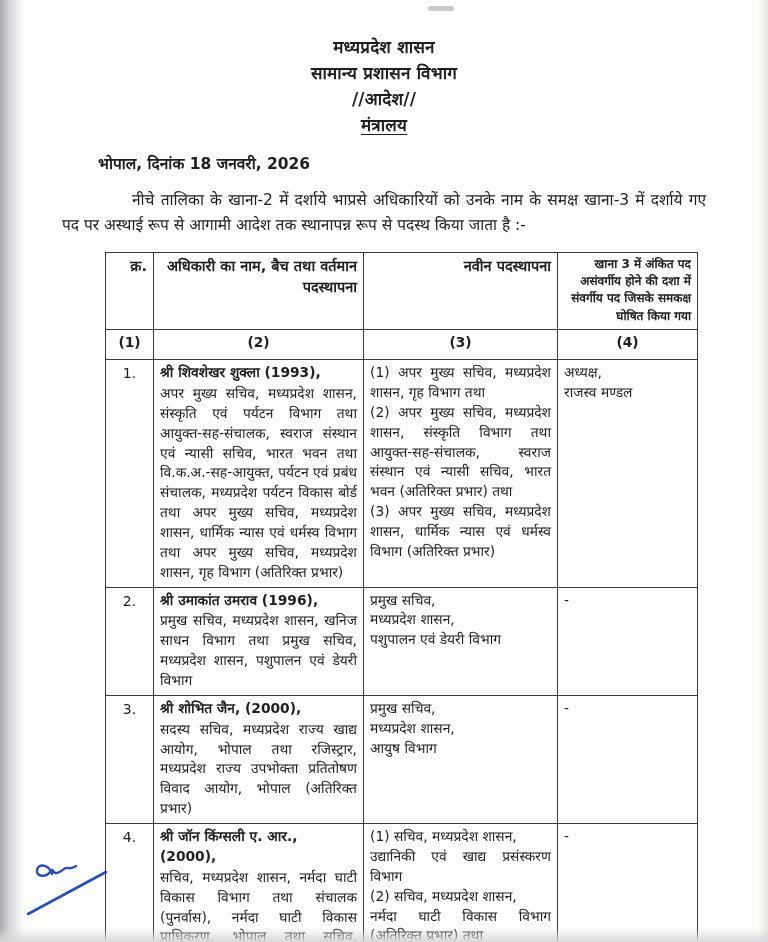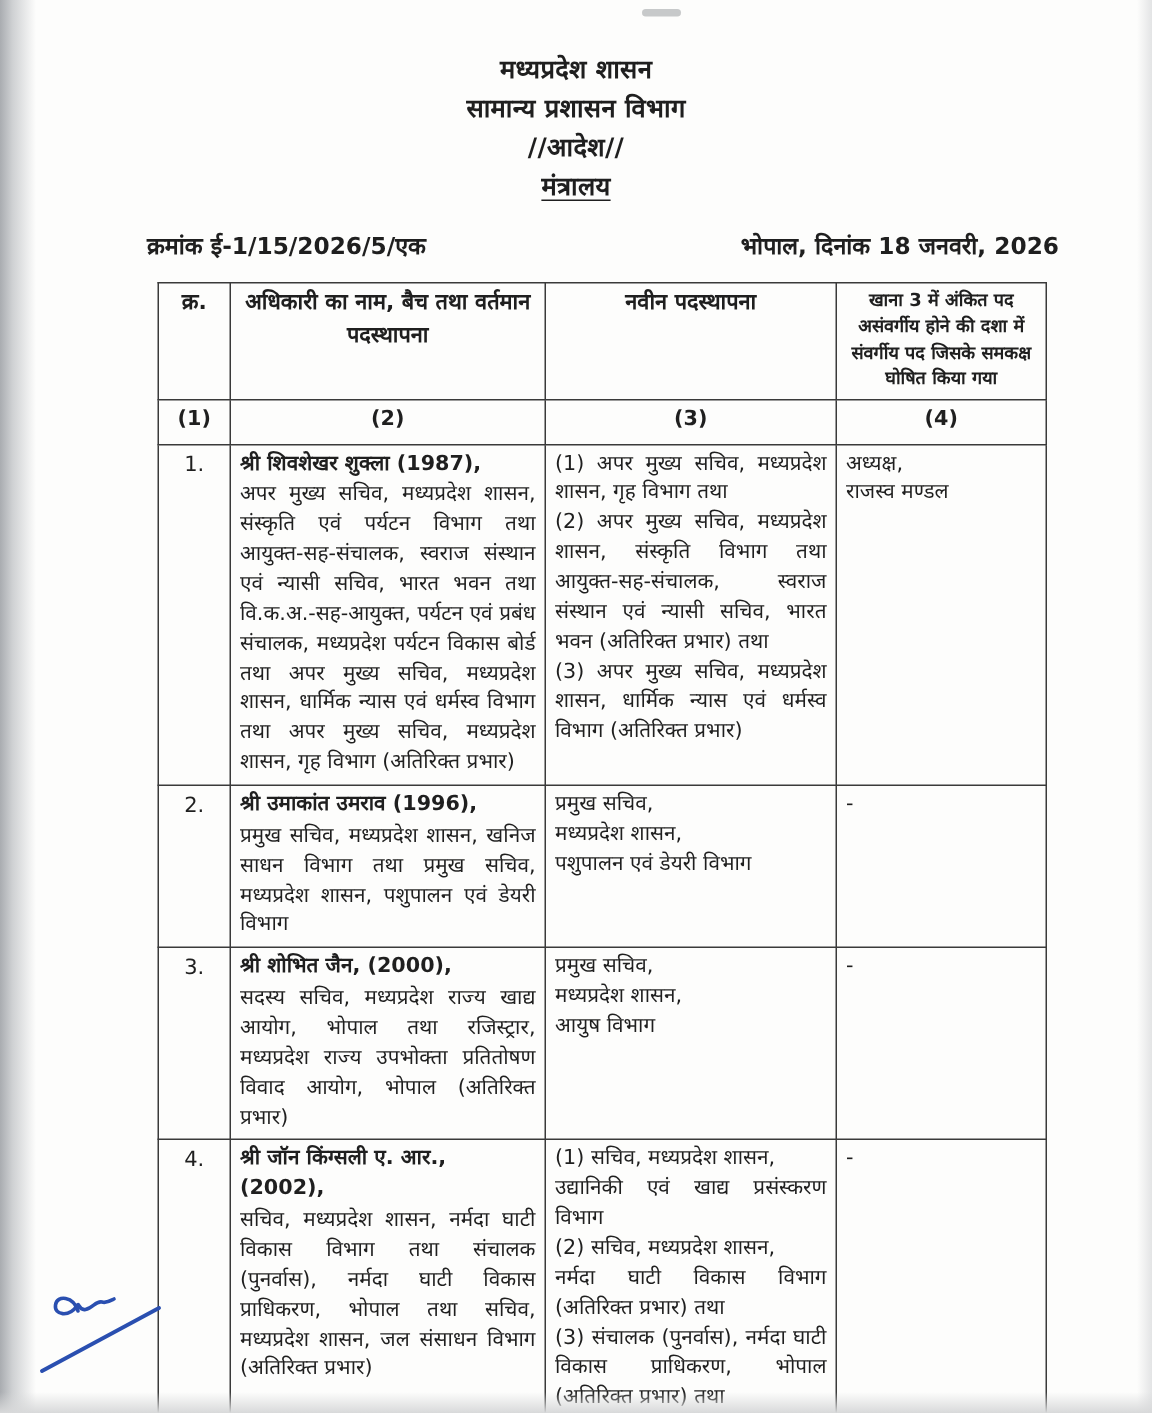--- a/index.html
+++ b/index.html
@@ -24,21 +24,21 @@
   .intro{margin-top:14px;font-size:15.5px;line-height:1.6;text-align:justify;text-indent:70px;}
   table.order{border-collapse:collapse;table-layout:fixed;margin-top:14px;margin-left:43px;width:592px;
     font-size:13.8px;line-height:1.44;}
   table.order col.c1{width:48px;}
   table.order col.c2{width:210px;}
   table.order col.c3{width:194px;}
   table.order col.c4{width:140px;}
   table.order td,table.order th{border:1.2px solid #3a3a3a;vertical-align:top;padding:3px 6px 4px 6px;
     overflow:hidden;word-wrap:break-word;}
   th{font-weight:bold;}
-  .th-main{height:66px;text-align:center;font-size:14.5px;line-height:1.5;}
+  .th-main{height:66px;text-align:right;font-size:14.5px;line-height:1.5;}
   .th-col4{font-size:12px;line-height:1.45;padding-top:4px;}
   .num-row td{height:22px;text-align:center;font-weight:bold;vertical-align:middle;padding:2px;}
   td.sno{text-align:center;font-size:14px;padding-top:6px;}
   .officer-name{font-weight:bold;margin-bottom:1px;}
   .cell-text{white-space:pre-line;text-align:justify;}
   td.equiv{text-align:left;white-space:pre-line;padding-top:6px;}
   .r1{height:196px;} .r2{height:96px;} .r3{height:110px;} .r4{height:175px;}
   .signature{position:absolute;left:22px;top:852px;width:116px;height:72px;}
   .smudge{position:absolute;left:428px;top:6px;width:26px;height:5px;background:#b9bbbd;border-radius:3px;opacity:.8;}
 </style>
@@ -51,24 +51,24 @@
   <div class="content">
 
     <div class="title-block">
       <div>मध्यप्रदेश शासन</div>
       <div>सामान्य प्रशासन विभाग</div>
       <div>//आदेश//</div>
       <div><span class="title-underline">मंत्रालय</span></div>
     </div>
 
     <div class="ref-row">
-      <span>क्रमांक ई-1/15/2026/5/एक</span>
       <span>भोपाल, दिनांक 18 जनवरी, 2026</span>
     </div>
 
+    <div class="intro">नीचे तालिका के खाना-2 में दर्शाये भाप्रसे अधिकारियों को उनके नाम के समक्ष खाना-3 में दर्शाये गए पद पर अस्थाई रूप से आगामी आदेश तक स्थानापन्न रूप से पदस्थ किया जाता है :-</div>
 
     <table class="order">
       <colgroup>
           <col class="c1">
           <col class="c2">
           <col class="c3">
           <col class="c4">
         </colgroup>
       <tbody>
           <tr>
@@ -80,21 +80,21 @@
       <tr class="num-row">
         <td>(1)</td>
         <td>(2)</td>
         <td>(3)</td>
         <td>(4)</td>
       </tr>
 
       <tr class="r1">
         <td class="sno">1.</td>
         <td>
-          <div class="officer-name">श्री शिवशेखर शुक्ला (1987),</div>
+          <div class="officer-name">श्री शिवशेखर शुक्ला (1993),</div>
           <div class="cell-text">अपर मुख्य सचिव, मध्यप्रदेश शासन, संस्कृति एवं पर्यटन विभाग तथा आयुक्त-सह-संचालक, स्वराज संस्थान एवं न्यासी सचिव, भारत भवन तथा वि.क.अ.-सह-आयुक्त, पर्यटन एवं प्रबंध संचालक, मध्यप्रदेश पर्यटन विकास बोर्ड तथा अपर मुख्य सचिव, मध्यप्रदेश शासन, धार्मिक न्यास एवं धर्मस्व विभाग तथा अपर मुख्य सचिव, मध्यप्रदेश शासन, गृह विभाग (अतिरिक्त प्रभार)</div>
         </td>
         <td class="cell-text">(1) अपर मुख्य सचिव, मध्यप्रदेश शासन, गृह विभाग तथा
 (2) अपर मुख्य सचिव, मध्यप्रदेश शासन, संस्कृति विभाग तथा आयुक्त-सह-संचालक, स्वराज संस्थान एवं न्यासी सचिव, भारत भवन (अतिरिक्त प्रभार) तथा
 (3) अपर मुख्य सचिव, मध्यप्रदेश शासन, धार्मिक न्यास एवं धर्मस्व विभाग (अतिरिक्त प्रभार)</td>
         <td class="equiv">अध्यक्ष,
 राजस्व मण्डल</td>
       </tr>
 
       <tr class="r2">
@@ -117,21 +117,21 @@
         </td>
         <td class="cell-text">प्रमुख सचिव,
 मध्यप्रदेश शासन,
 आयुष विभाग</td>
         <td class="equiv">-</td>
       </tr>
 
       <tr class="r4">
         <td class="sno">4.</td>
         <td>
-          <div class="officer-name">श्री जॉन किंग्सली ए. आर., (2002),</div>
+          <div class="officer-name">श्री जॉन किंग्सली ए. आर., (2000),</div>
           <div class="cell-text">सचिव, मध्यप्रदेश शासन, नर्मदा घाटी विकास विभाग तथा संचालक (पुनर्वास), नर्मदा घाटी विकास प्राधिकरण, भोपाल तथा सचिव, मध्यप्रदेश शासन, जल संसाधन विभाग (अतिरिक्त प्रभार)</div>
         </td>
         <td class="cell-text">(1) सचिव, मध्यप्रदेश शासन,
 उद्यानिकी एवं खाद्य प्रसंस्करण विभाग
 (2) सचिव, मध्यप्रदेश शासन,
 नर्मदा घाटी विकास विभाग (अतिरिक्त प्रभार) तथा
 (3) संचालक (पुनर्वास), नर्मदा घाटी विकास प्राधिकरण, भोपाल (अतिरिक्त प्रभार) तथा
 (4) सचिव, मध्यप्रदेश शासन,
 जल संसाधन विभाग (अतिरिक्त प्रभार)</td>
         <td class="equiv">-</td>

